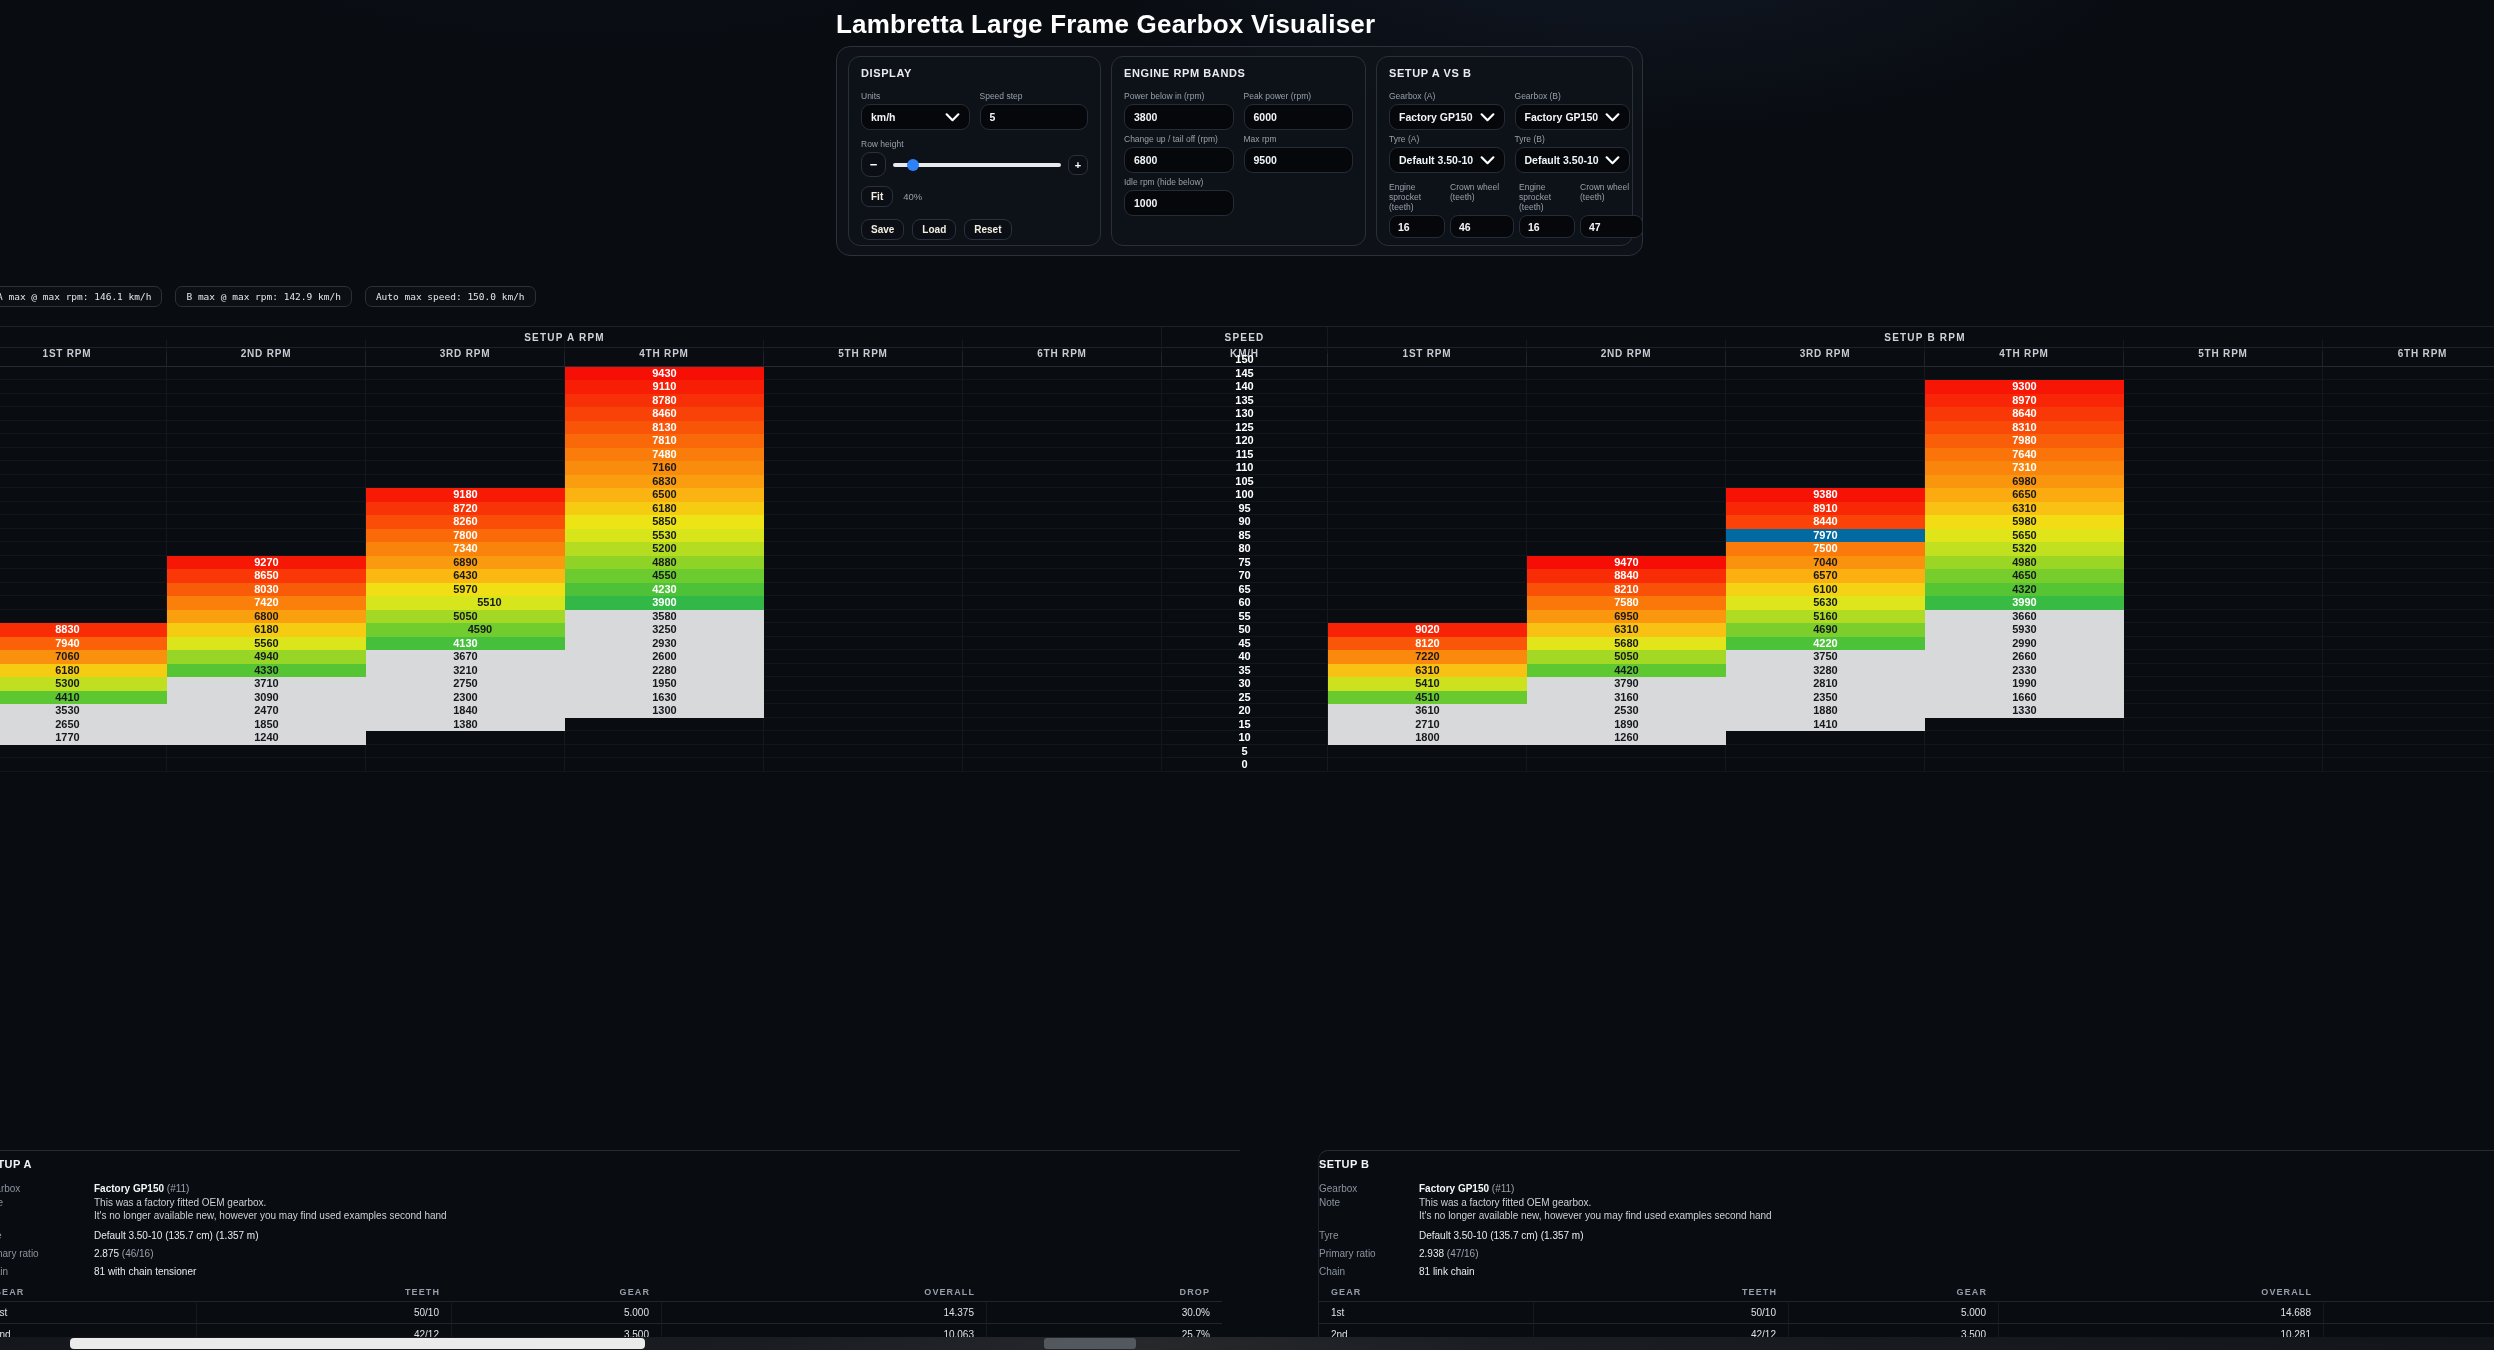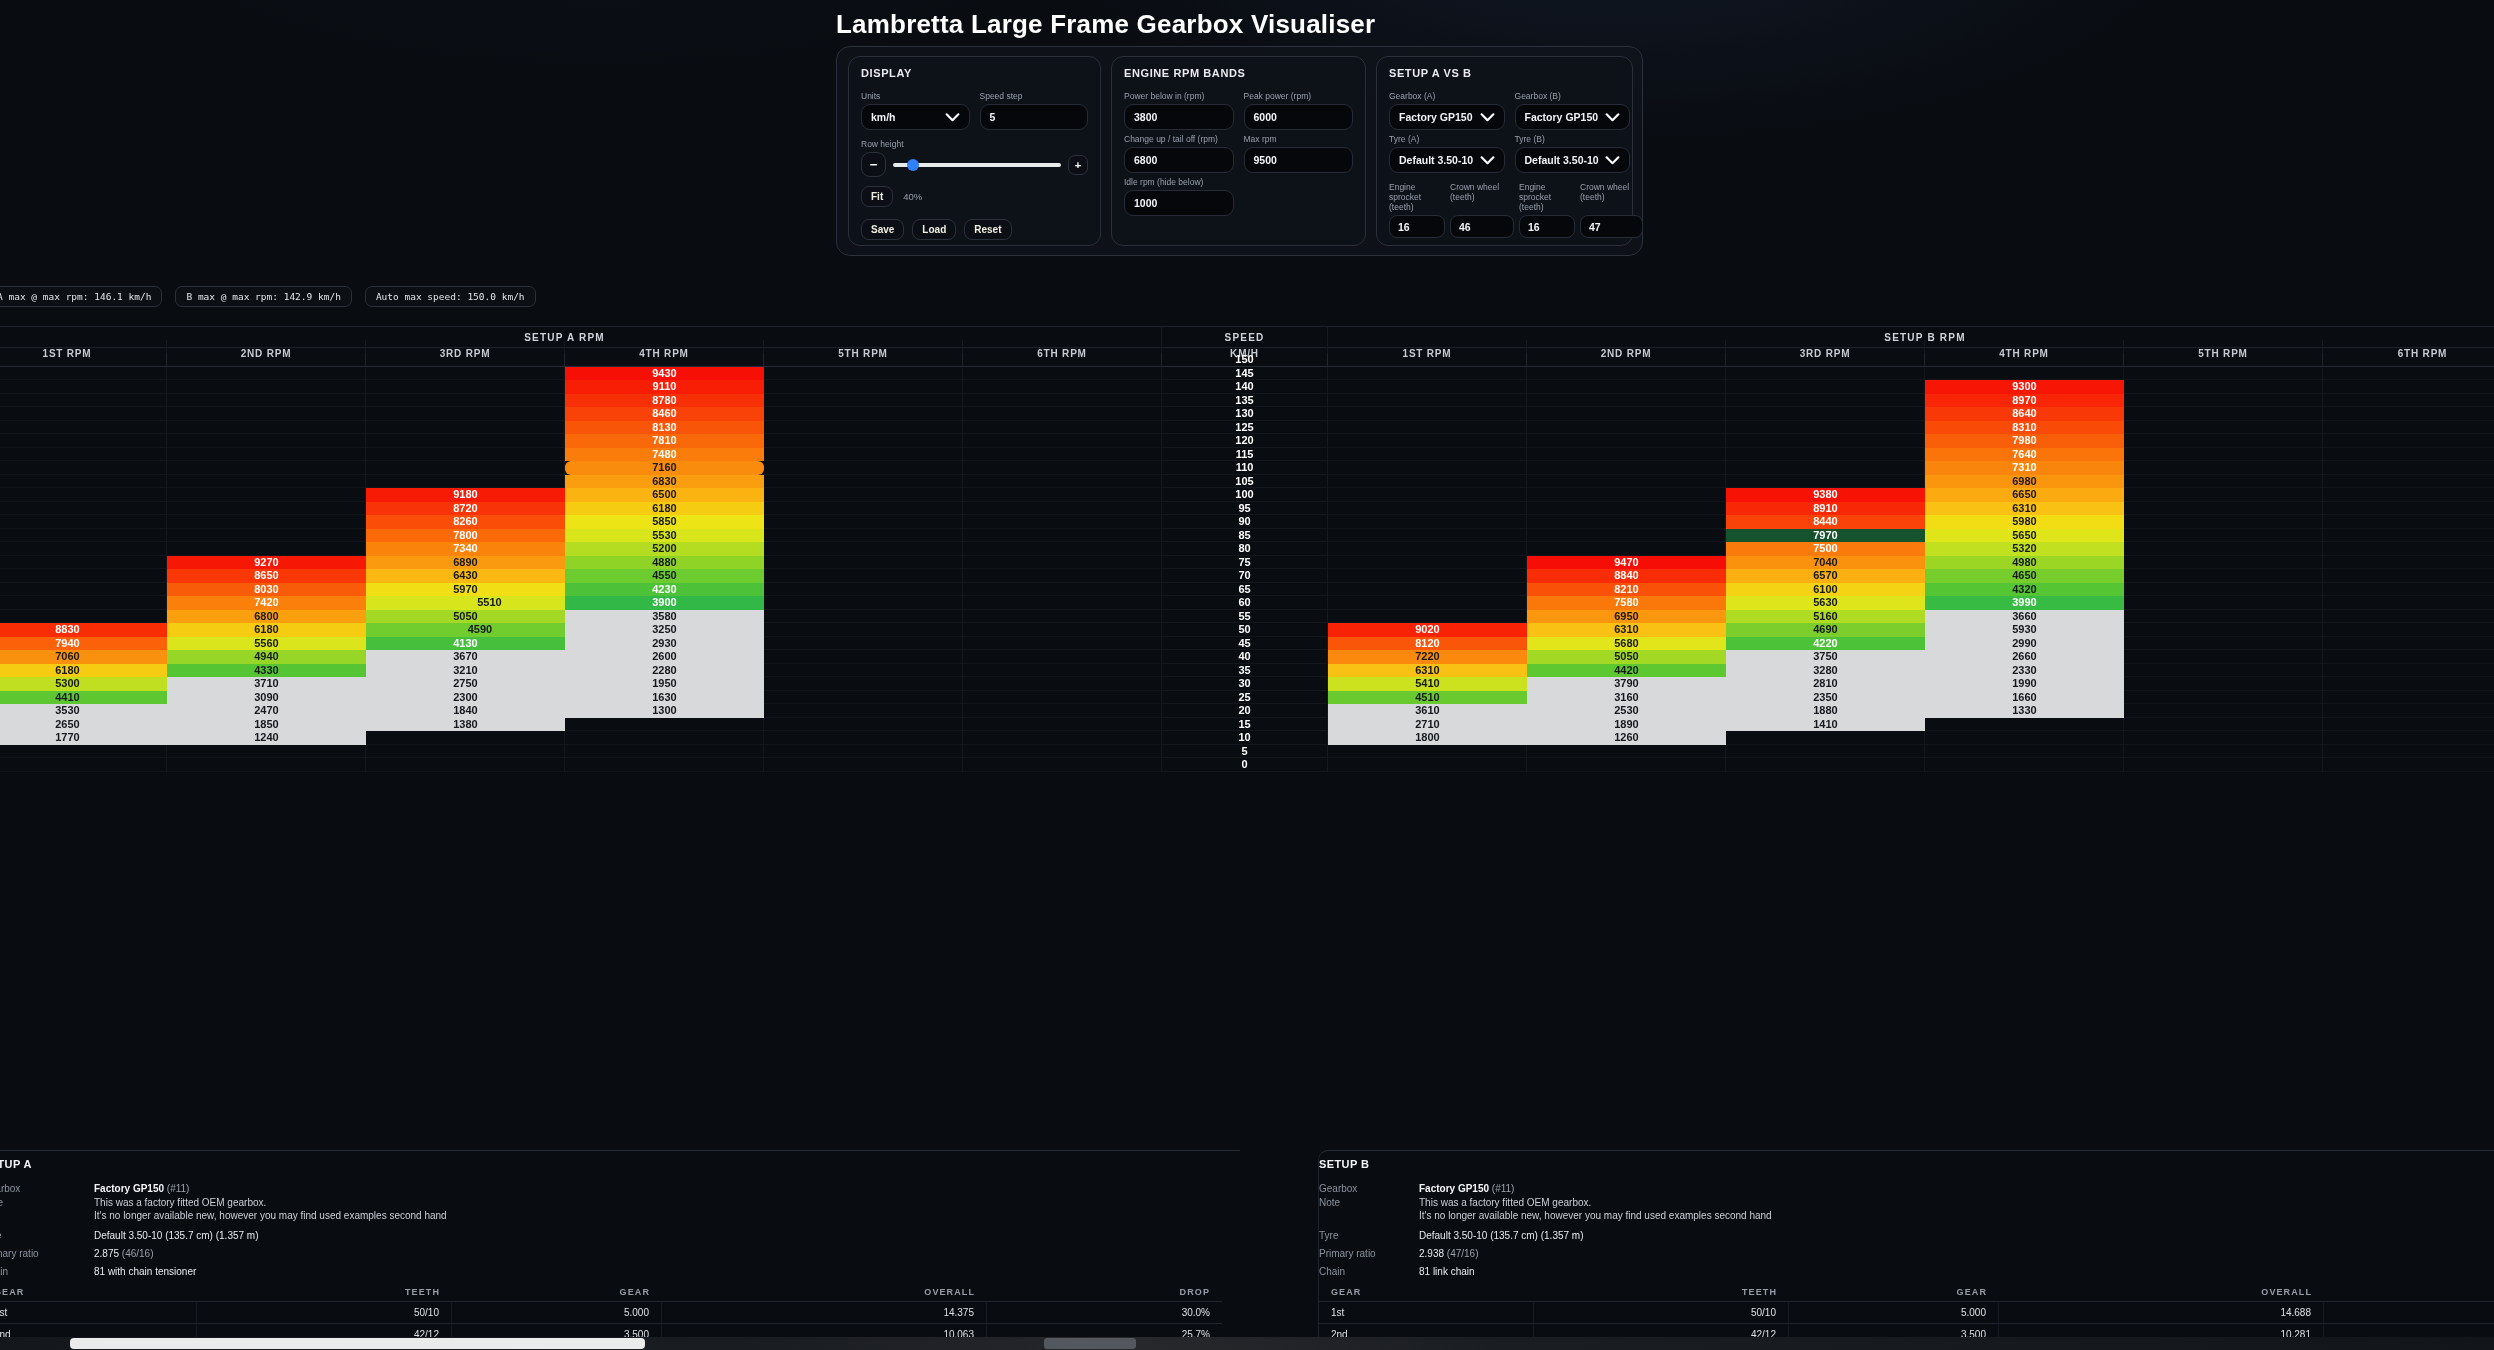--- a/index.html
+++ b/index.html
@@ -371,21 +371,21 @@
       <div class="c speed">115</div>
       <div class="c e"></div>
       <div class="c e"></div>
       <div class="c e"></div>
       <div class="c" style="background:rgb(250,116,10);color:#ffffff;">7640</div>
       <div class="c e"></div>
       <div class="c e"></div>
       <div class="c e"></div>
       <div class="c e"></div>
       <div class="c e"></div>
-      <div class="c" style="background:rgb(250,140,13);color:#17191c;border-radius:6px;">7160</div>
+      <div class="c" style="background:rgb(250,140,13);color:#17191c;">7160</div>
       <div class="c e"></div>
       <div class="c e"></div>
       <div class="c speed">110</div>
       <div class="c e"></div>
       <div class="c e"></div>
       <div class="c e"></div>
       <div class="c" style="background:rgb(250,133,12);color:#ffffff;">7310</div>
       <div class="c e"></div>
       <div class="c e"></div>
       <div class="c e"></div>
@@ -442,21 +442,21 @@
       <div class="c e"></div>
       <div class="c e"></div>
       <div class="c e"></div>
       <div class="c" style="background:rgb(250,106,9);color:#ffffff;">7800</div>
       <div class="c" style="background:rgb(216,229,27);color:#17191c;">5530</div>
       <div class="c e"></div>
       <div class="c e"></div>
       <div class="c speed">85</div>
       <div class="c e"></div>
       <div class="c e"></div>
-      <div class="c" style="background:#14532d;color:#ffffff;">7970</div>
+      <div class="c" style="background:#0369a1;color:#ffffff;">7970</div>
       <div class="c" style="background:rgb(224,229,25);color:#17191c;">5650</div>
       <div class="c e"></div>
       <div class="c e"></div>
       <div class="c e"></div>
       <div class="c e"></div>
       <div class="c" style="background:rgb(250,131,12);color:#ffffff;">7340</div>
       <div class="c" style="background:rgb(180,220,33);color:#17191c;">5200</div>
       <div class="c e"></div>
       <div class="c e"></div>
       <div class="c speed">80</div>

